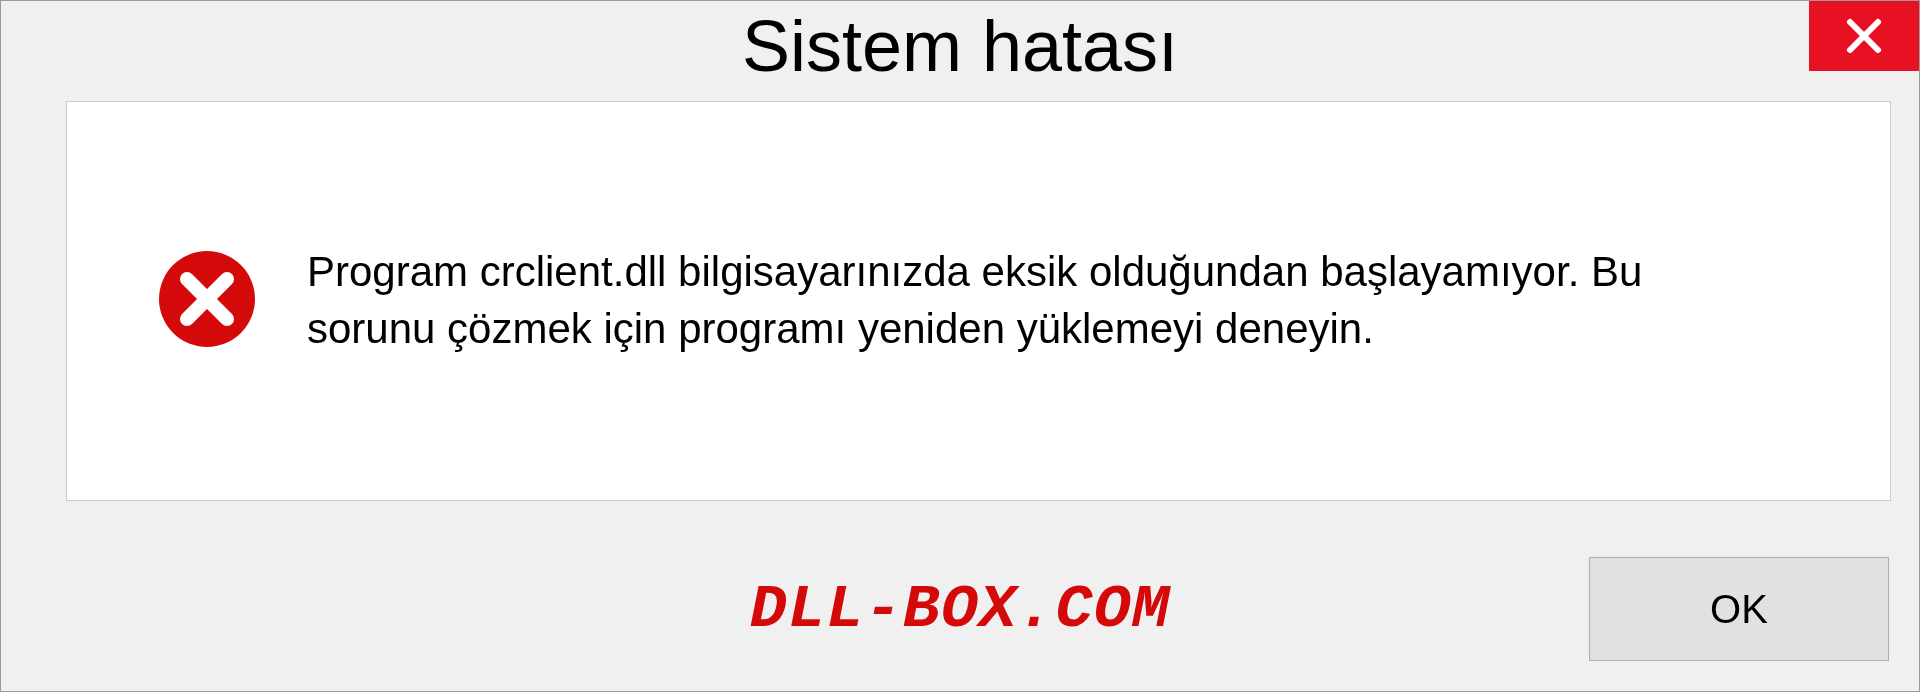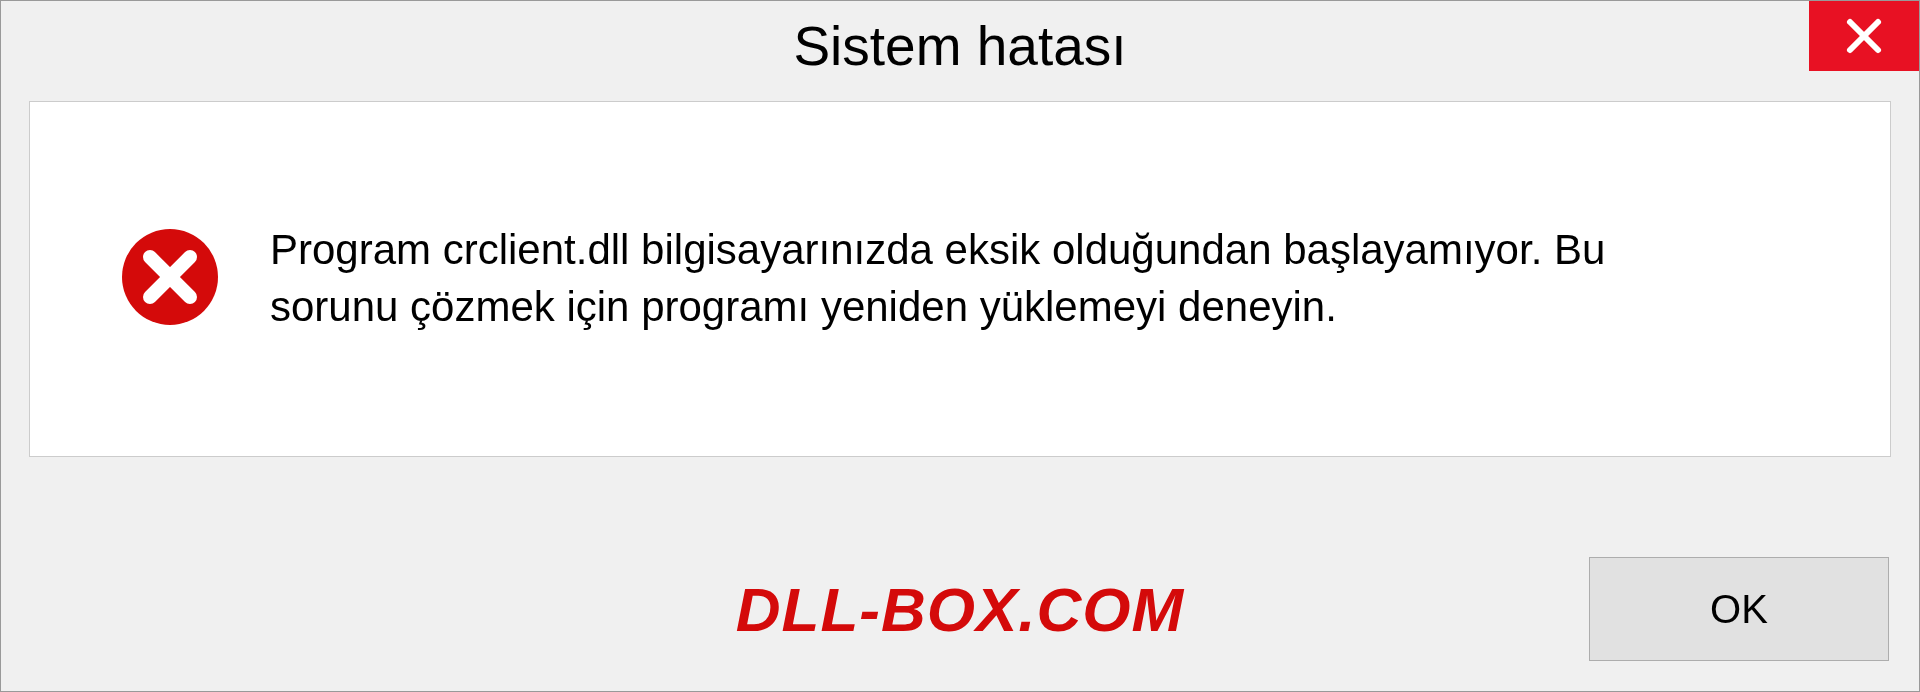--- a/index.html
+++ b/index.html
@@ -25,21 +25,21 @@
     }
     .titlebar {
       height: 90px;
       display: flex;
       align-items: center;
       justify-content: center;
       position: relative;
       background: #f0f0f0;
     }
     .title-text {
-      font-size: 55px;
+      font-size: 72px;
       color: #000;
       font-weight: 400;
     }
     .close-btn {
       position: absolute;
       right: 0;
       top: 0;
       width: 110px;
       height: 70px;
       background: #e81123;
@@ -51,24 +51,25 @@
     .close-btn svg {
       width: 40px;
       height: 40px;
     }
     .content-outer {
       margin: 10px 28px 0 28px;
     }
     .content-panel {
       background: #ffffff;
       border: 1px solid #ccc;
-      height: 356px;
+      height: 400px;
       display: flex;
       align-items: center;
       padding: 0 40px 0 90px;
+      margin-left: 37px;
     }
     .error-icon-wrap {
       flex: 0 0 auto;
       margin-right: 50px;
     }
     .error-icon {
       width: 100px;
       height: 100px;
     }
     .error-icon circle {
@@ -97,21 +98,21 @@
     }
     .watermark {
       position: absolute;
       left: 50%;
       transform: translateX(-50%);
       font-size: 62px;
       font-weight: 900;
       font-style: italic;
       color: #d40a0a;
       letter-spacing: 1px;
-      font-family: Liberation Sans, sans-serif;
+      font-family: Liberation Mono, monospace;
       white-space: nowrap;
     }
     .ok-btn {
       width: 300px;
       height: 104px;
       background: #e1e1e1;
       border: 1px solid #adadad;
       font-size: 40px;
       color: #000;
       display: flex;

